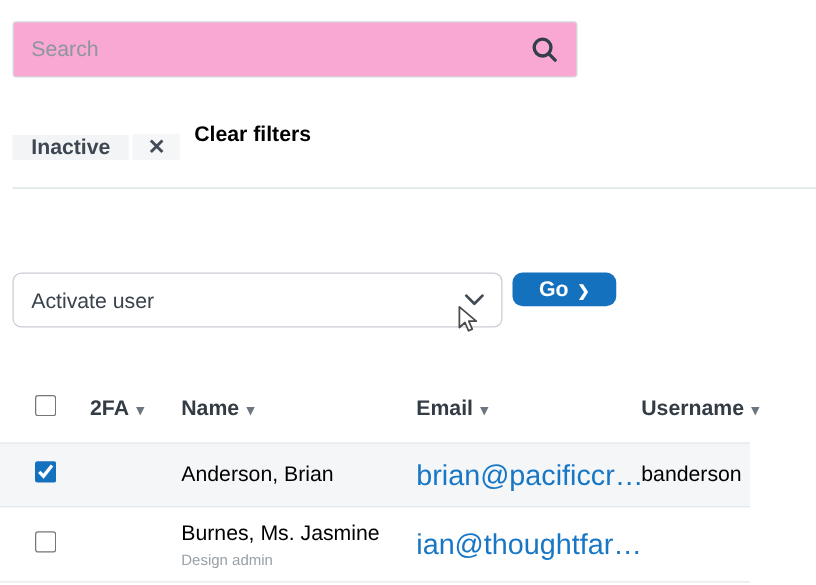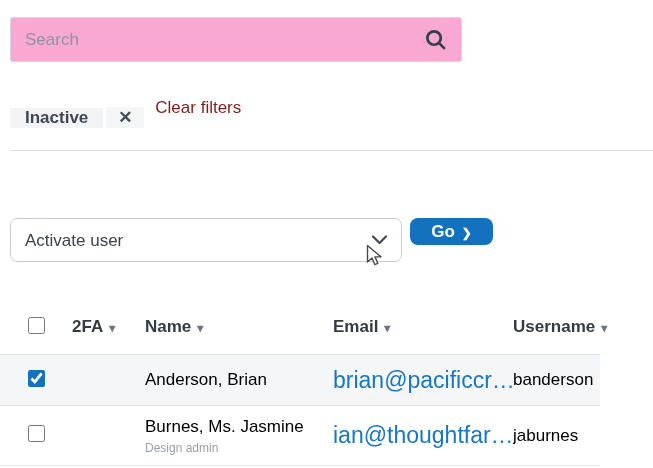--- a/index.html
+++ b/index.html
@@ -65,22 +65,22 @@
     display: flex; align-items: center; justify-content: center;
     font-size: 17px;
     font-weight: bold;
     color: #434d57;
     border: none;
     cursor: pointer;
   }
   .clear-filters {
     margin-left: 11px;
     align-self: center;
-    color: #7f1d1d;
-    font-weight: normal;
+    color: #000000;
+    font-weight: bold;
     font-size: 17px;
     text-decoration: none;
     cursor: pointer;
   }
 
   .divider {
     position: absolute;
     left: 10px; top: 150px;
     width: 643px;
     border-top: 1px solid #d7dee2;
@@ -264,16 +264,15 @@
       <input type="checkbox" style="">
     </div>
     <div class="cell-text"></div>
     <div class="name-stack">
       <span class="cell-text">Burnes, Ms. Jasmine</span>
       <span class="row-subtitle">Design admin</span>
     </div>
     <div class="cell-email">
       <a>ian@thoughtfar…</a>
     </div>
-    <div class="cell-text">jaburnes</div>
   </div>
 
 </div>
 
 </body></html>

